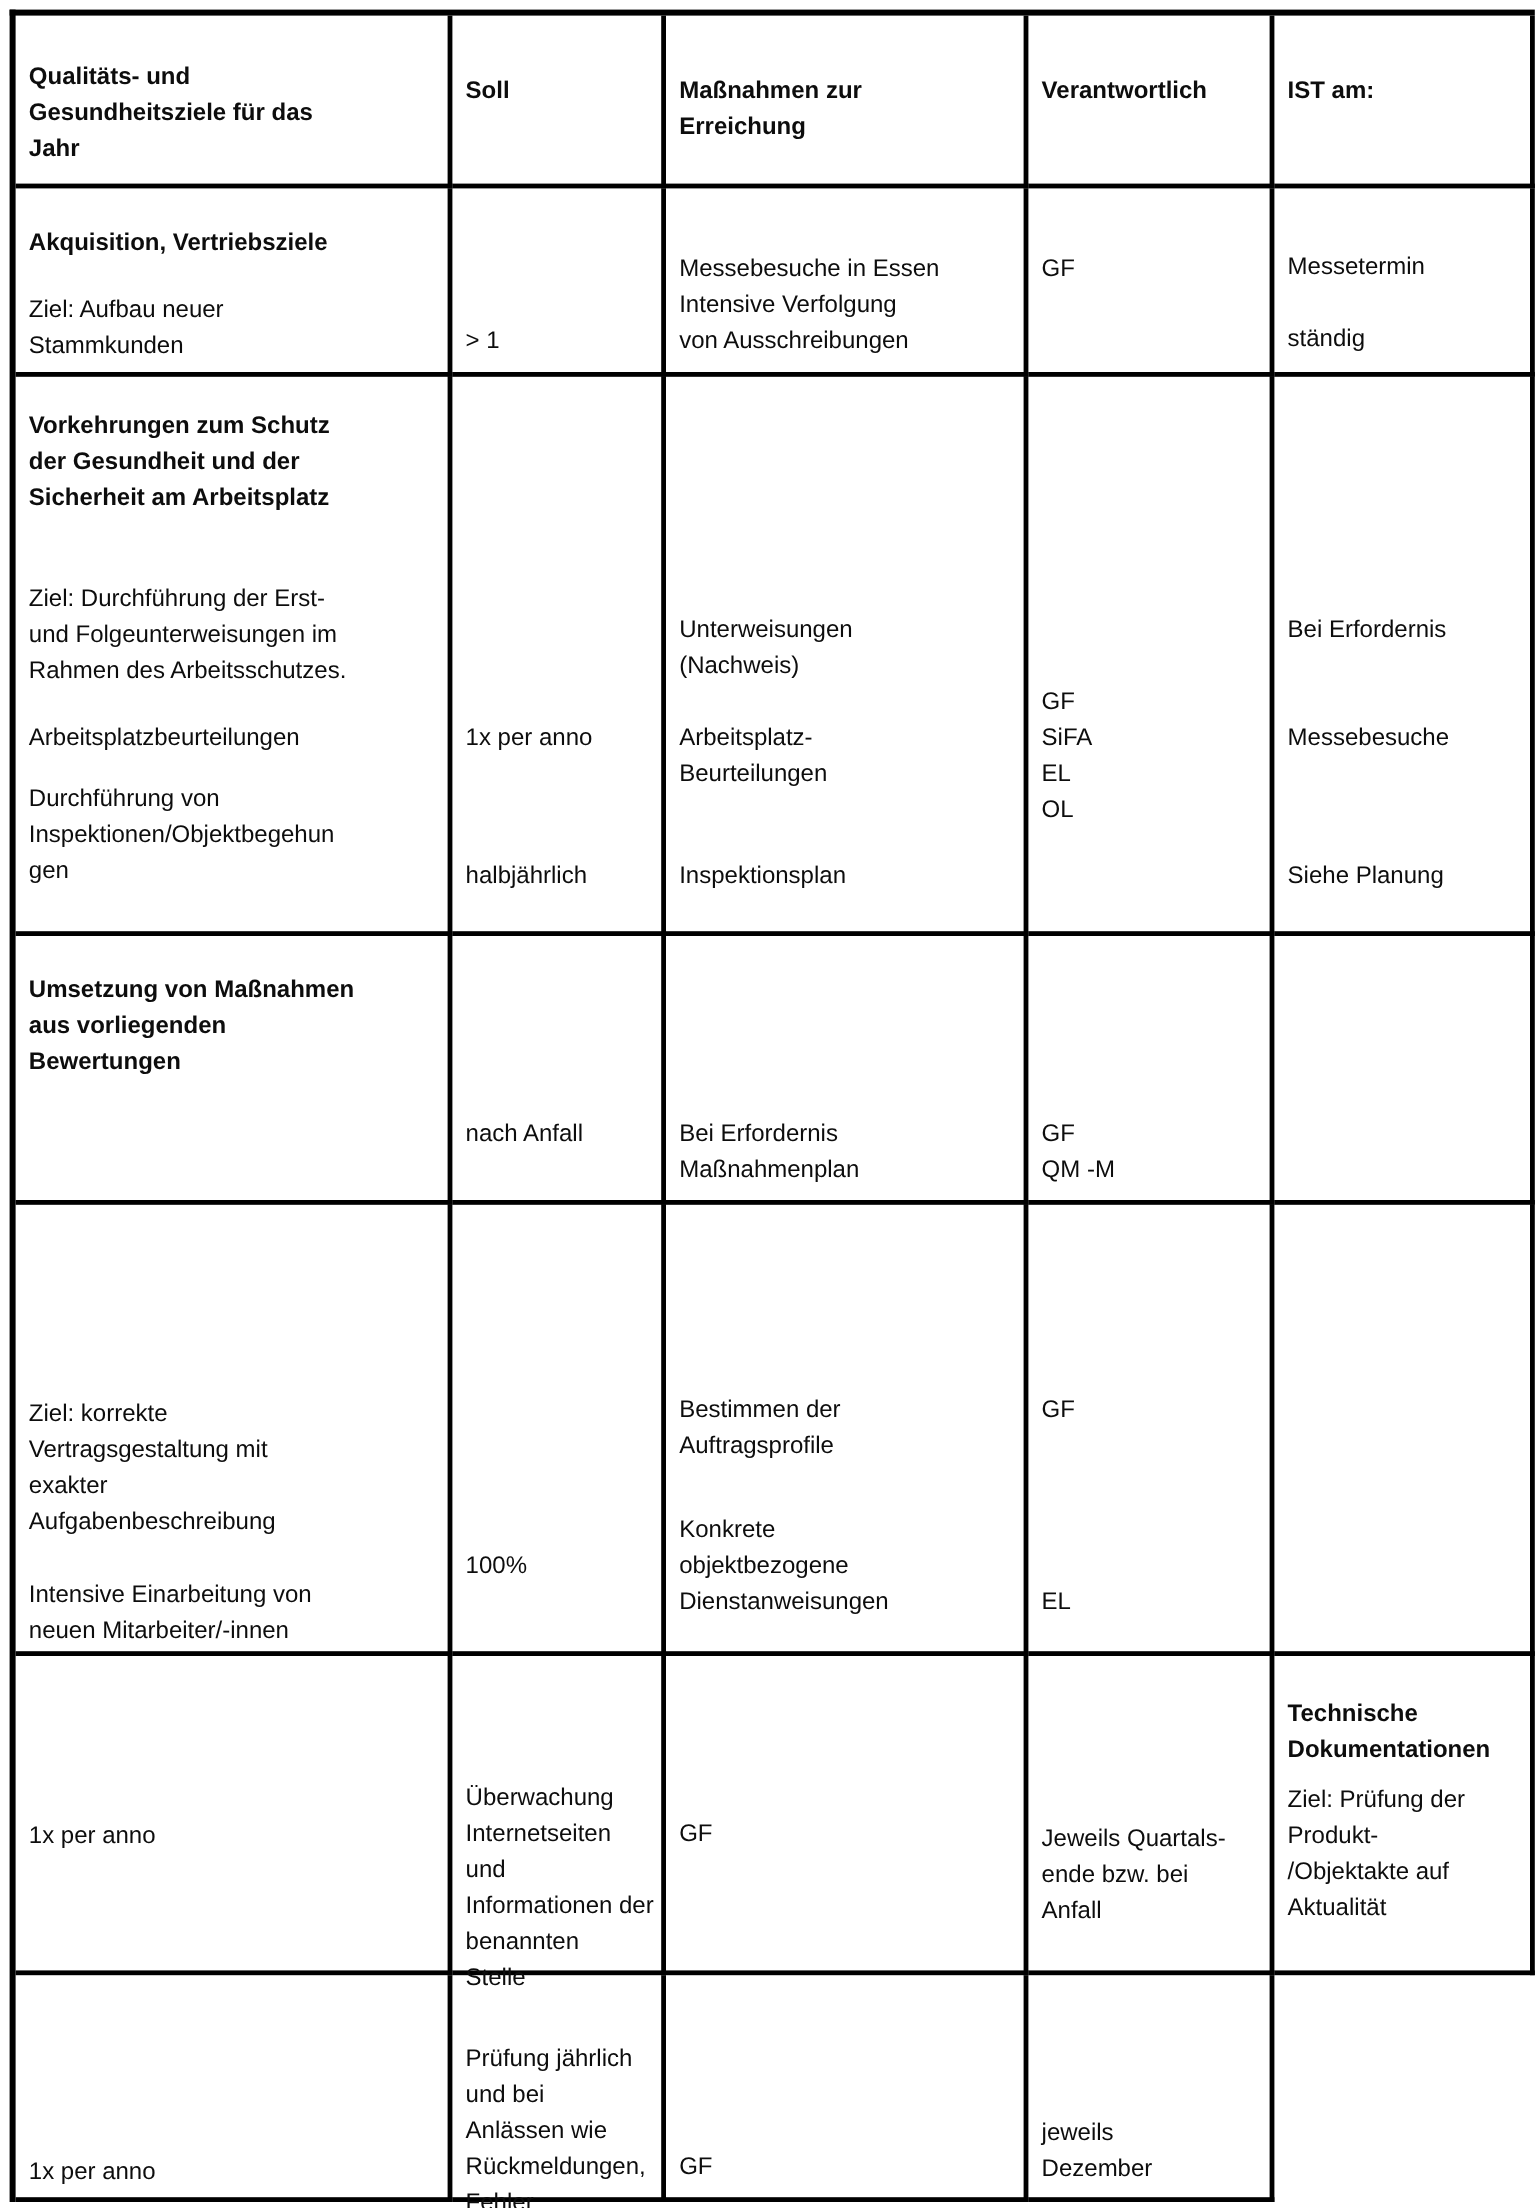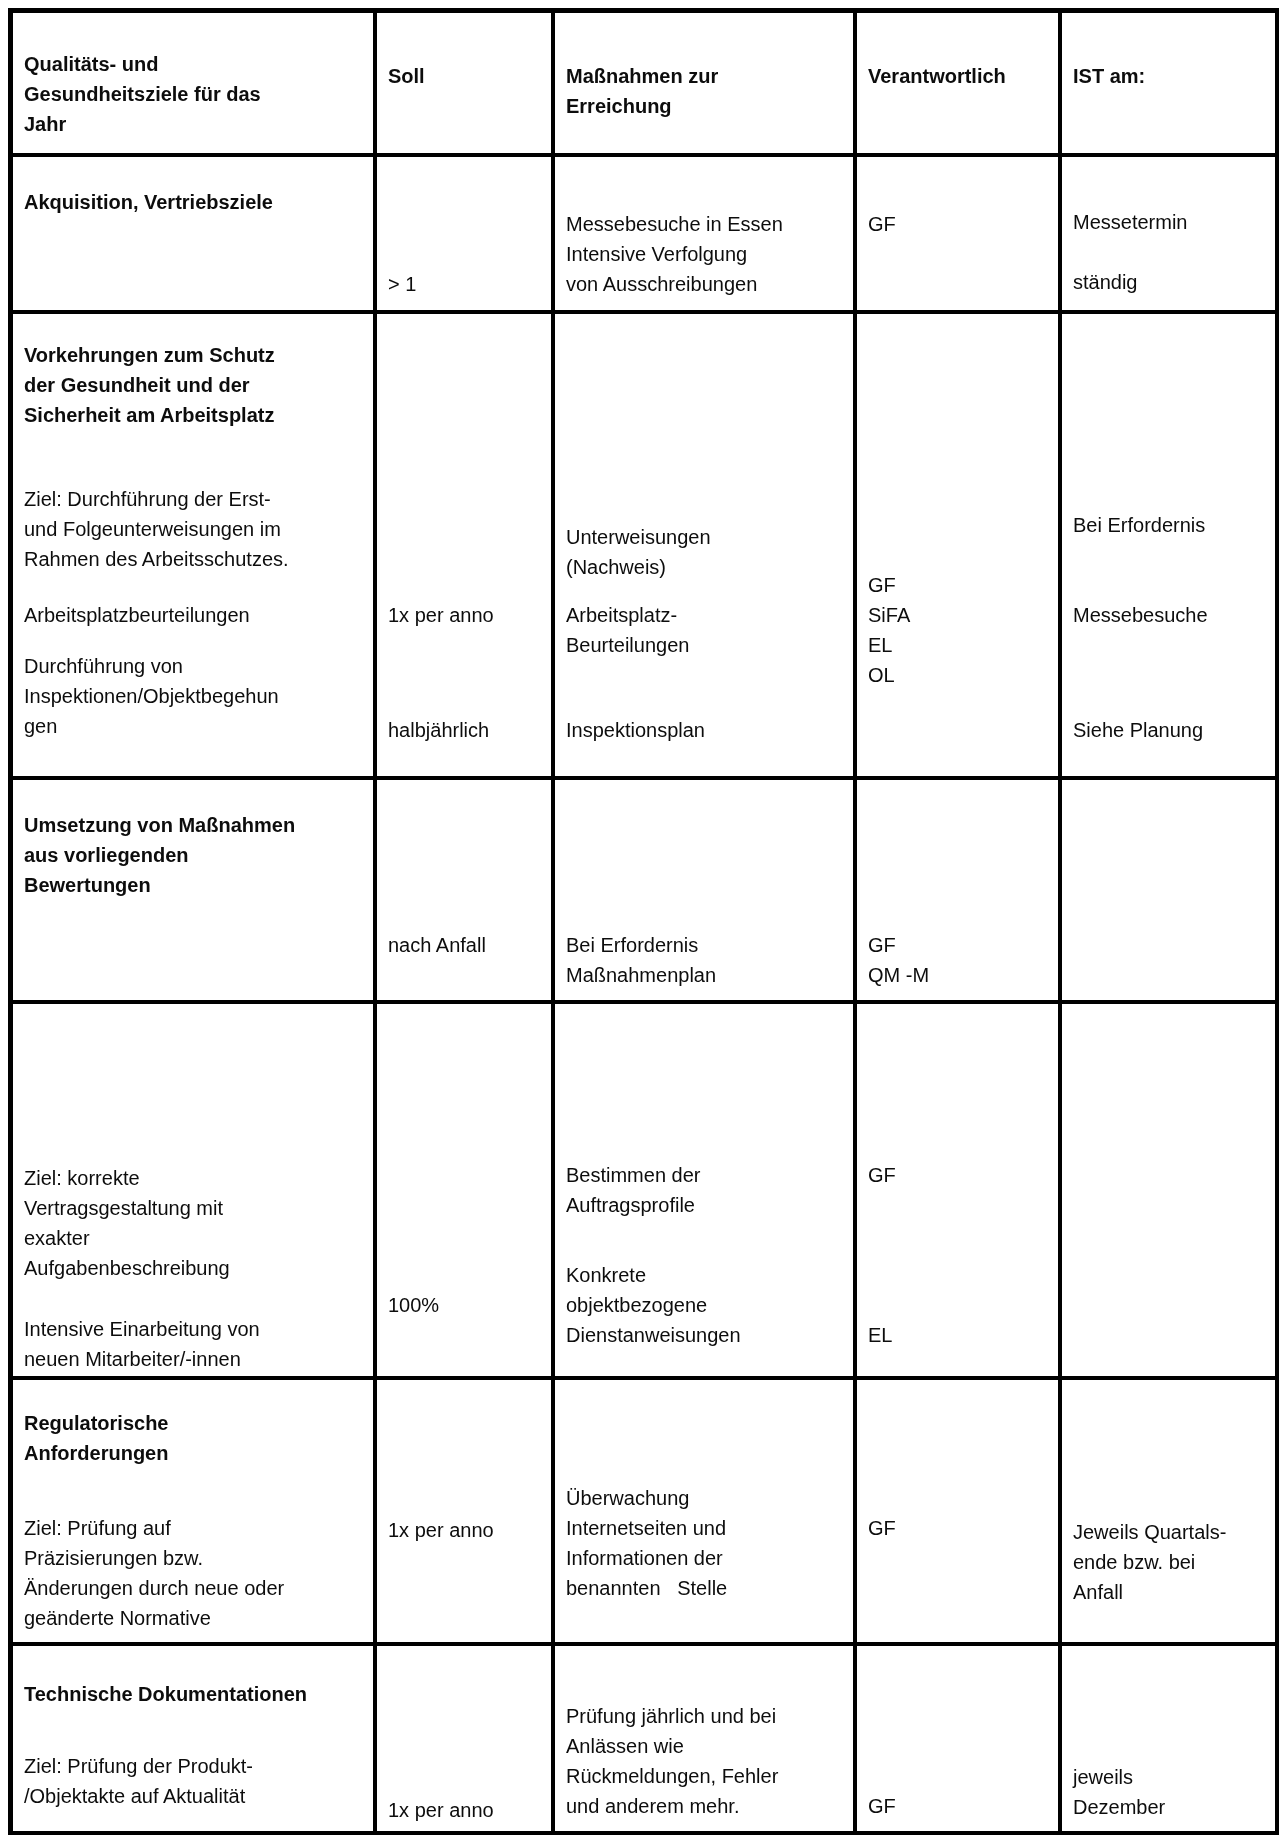--- a/index.html
+++ b/index.html
@@ -35,20 +35,22 @@
     </div>
     <div class="cell">
       <div class="blk bold" style="top:48px">Verantwortlich</div>
     </div>
     <div class="cell">
       <div class="blk bold" style="top:48px">IST am:</div>
     </div>
 
     <div class="cell">
       <div class="blk bold" style="top:30px">Akquisition, Vertriebsziele</div>
+      <div class="blk" style="top:86px">Ziel: Aufbau neuer
+Stammkunden</div>
     </div>
     <div class="cell">
       <div class="blk" style="top:112px">&gt; 1</div>
     </div>
     <div class="cell">
       <div class="blk" style="top:52px">Messebesuche in Essen
 Intensive Verfolgung
 von Ausschreibungen</div>
     </div>
     <div class="cell">
@@ -69,21 +71,21 @@
       <div class="blk" style="top:286px">Arbeitsplatzbeurteilungen</div>
       <div class="blk" style="top:337px">Durchführung von
 Inspektionen/Objektbegehun
 gen</div>
     </div>
     <div class="cell">
       <div class="blk" style="top:286px">1x per anno</div>
       <div class="blk" style="top:401px">halbjährlich</div>
     </div>
     <div class="cell">
-      <div class="blk" style="top:208px">Unterweisungen
+      <div class="blk" style="top:196px">Unterweisungen
 (Nachweis)</div>
       <div class="blk" style="top:286px">Arbeitsplatz-
 Beurteilungen</div>
       <div class="blk" style="top:401px">Inspektionsplan</div>
     </div>
     <div class="cell">
       <div class="blk" style="top:256px">GF
 SiFA
 EL
 OL</div>
@@ -130,28 +132,20 @@
 objektbezogene
 Dienstanweisungen</div>
     </div>
     <div class="cell">
       <div class="blk" style="top:156px">GF</div>
       <div class="blk" style="top:316px">EL</div>
     </div>
     <div class="cell"></div>
 
     <div class="cell">
-      <div class="blk bold" style="top:28px">Regulatorische
-Anforderungen</div>
-      <div class="blk" style="top:133px">Ziel: Prüfung auf
-Präzisierungen bzw.
-Änderungen durch neue oder
-geänderte Normative</div>
-    </div>
-    <div class="cell">
       <div class="blk" style="top:135px">1x per anno</div>
     </div>
     <div class="cell">
       <div class="blk" style="top:103px">Überwachung
 Internetseiten und
 Informationen der
 benannten   Stelle</div>
     </div>
     <div class="cell">
       <div class="blk" style="top:133px">GF</div>

